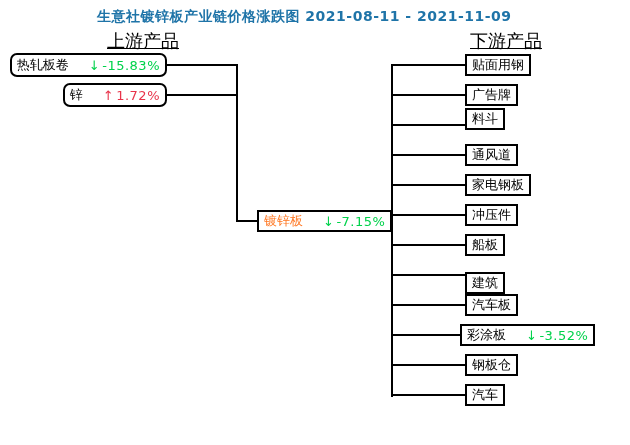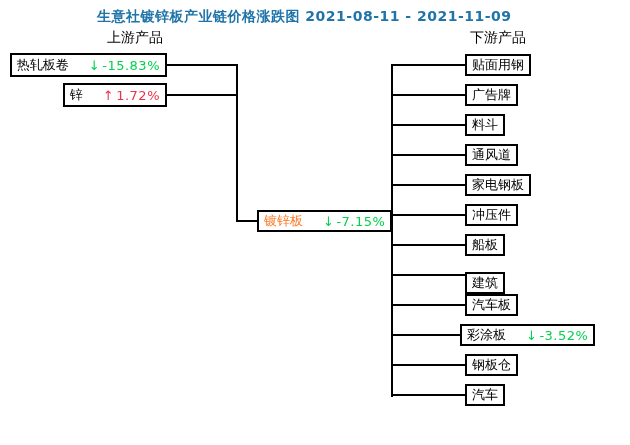--- a/index.html
+++ b/index.html
@@ -17,23 +17,24 @@
     top: 8px;
     font-size: 14px;
     font-weight: bold;
     letter-spacing: 0.5px;
     color: var(--title, #1f74a8);
     white-space: nowrap;
   }
   .hdr {
     position: absolute;
     top: 29px;
-    font-size: 14px;
+    font-size: 18px;
     color: #000;
     white-space: nowrap;
+    text-decoration: underline;
   }
   .hdr.up   { left: 107px; }
   .hdr.down { left: 470px; }
   .line {
     position: absolute;
     background: var(--line, #000);
   }
   .node {
     position: absolute;
     box-sizing: border-box;
@@ -41,21 +42,21 @@
     border: 2px solid var(--line, #000);
     background: #fff;
     display: flex;
     align-items: center;
     padding: 0 5px;
     font-size: 13px;
     color: #000;
     white-space: nowrap;
     cursor: pointer;
   }
-  .node.us { height: 24px; }
+  .node.us { height: 24px; border-radius: 7px; }
   .center-name { color: var(--center-name, #ff7722); }
   .chg { margin-left: 20px; letter-spacing: 0.5px; }
   .chg > span:first-child { margin-right: 2px; }
   .chg.down { color: var(--down, #00d24b); }
   .chg.up   { color: var(--up, #e8334a); }
 </style>
 </head>
 <body>
 
 <div class="stage" id="stage">
@@ -91,21 +92,21 @@
     <div class="node" style="left: 257px; top: 210px;">
       <span class="center-name">镀锌板</span>
       <span class="chg down"><span>↓</span><span>-7.15%</span></span>
     </div>
     <div class="node" style="left: 465px; top: 54px;">
       <span>贴面用钢</span>
     </div>
     <div class="node" style="left: 465px; top: 84px;">
       <span>广告牌</span>
     </div>
-    <div class="node" style="left: 465px; top: 114px;">
+    <div class="node" style="left: 465px; top: 108px;">
       <span>料斗</span>
     </div>
     <div class="node" style="left: 465px; top: 144px;">
       <span>通风道</span>
     </div>
     <div class="node" style="left: 465px; top: 174px;">
       <span>家电钢板</span>
     </div>
     <div class="node" style="left: 465px; top: 204px;">
       <span>冲压件</span>

